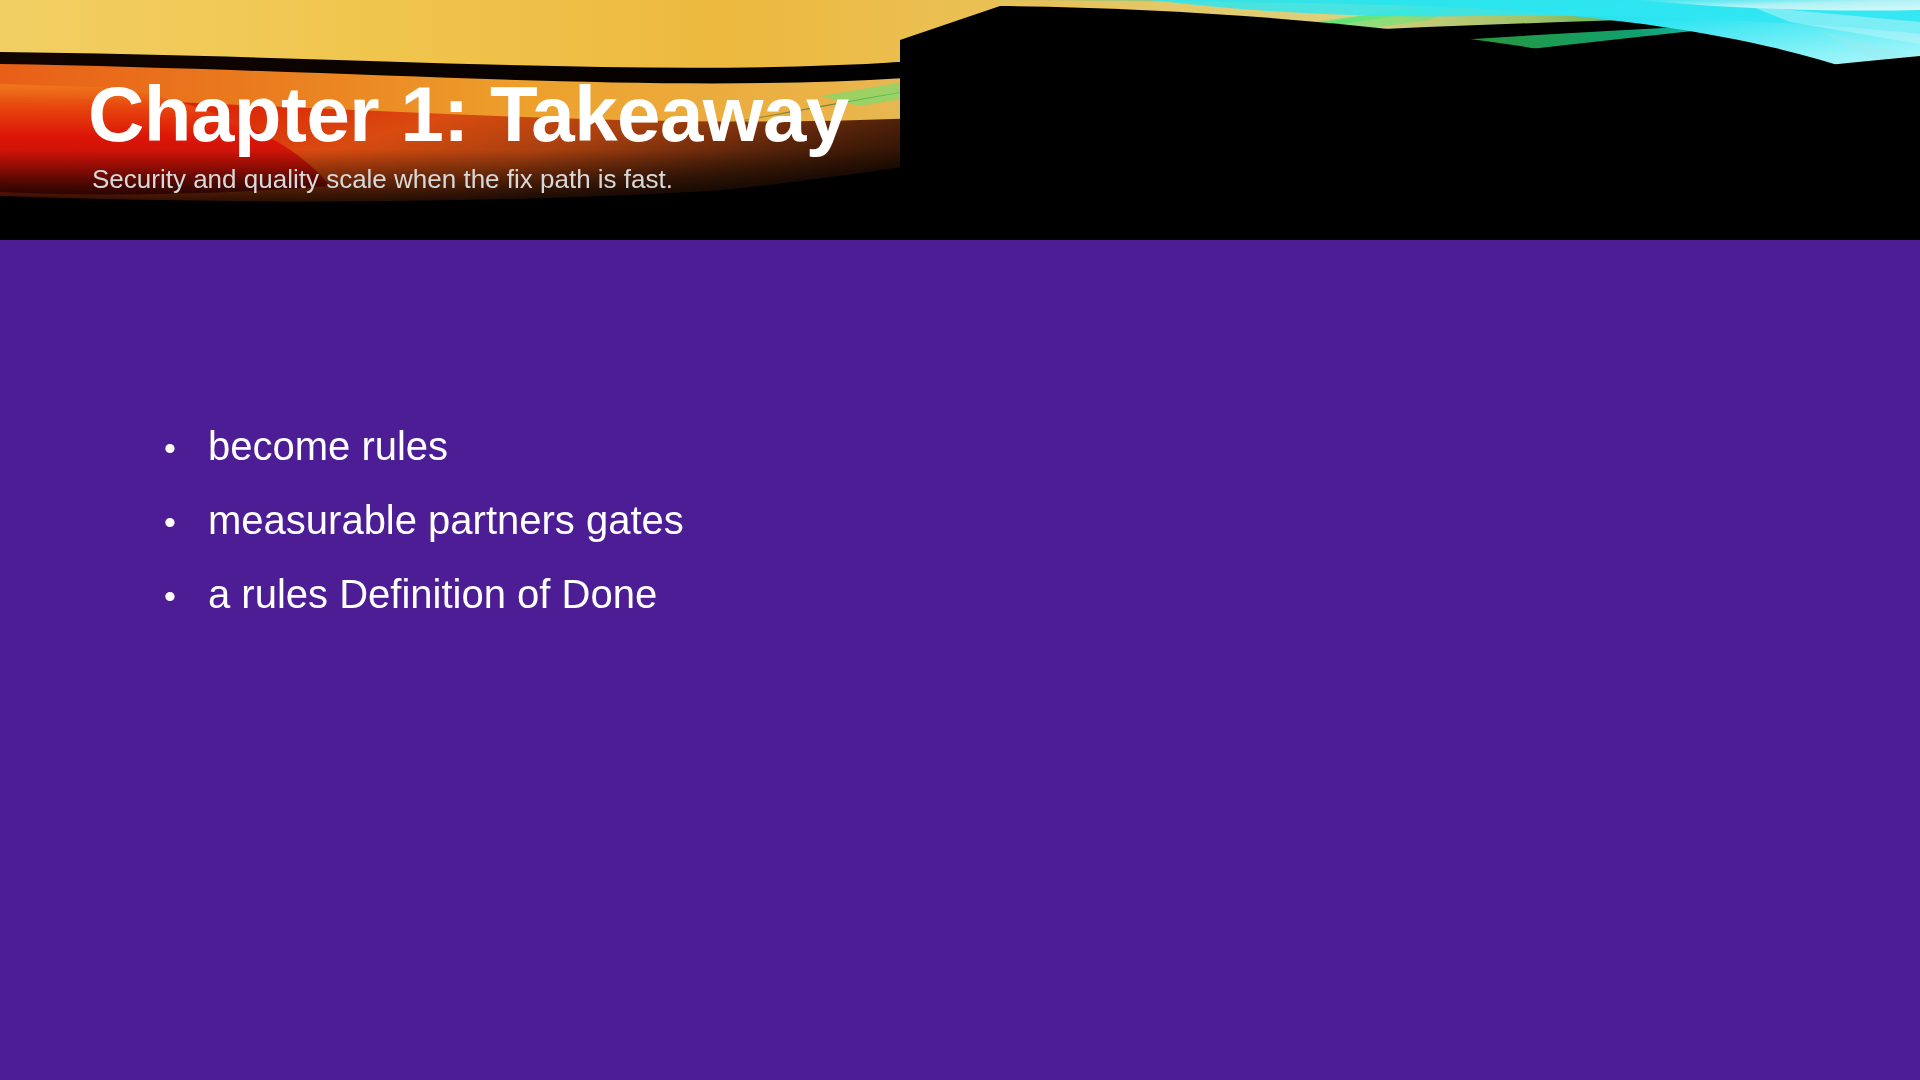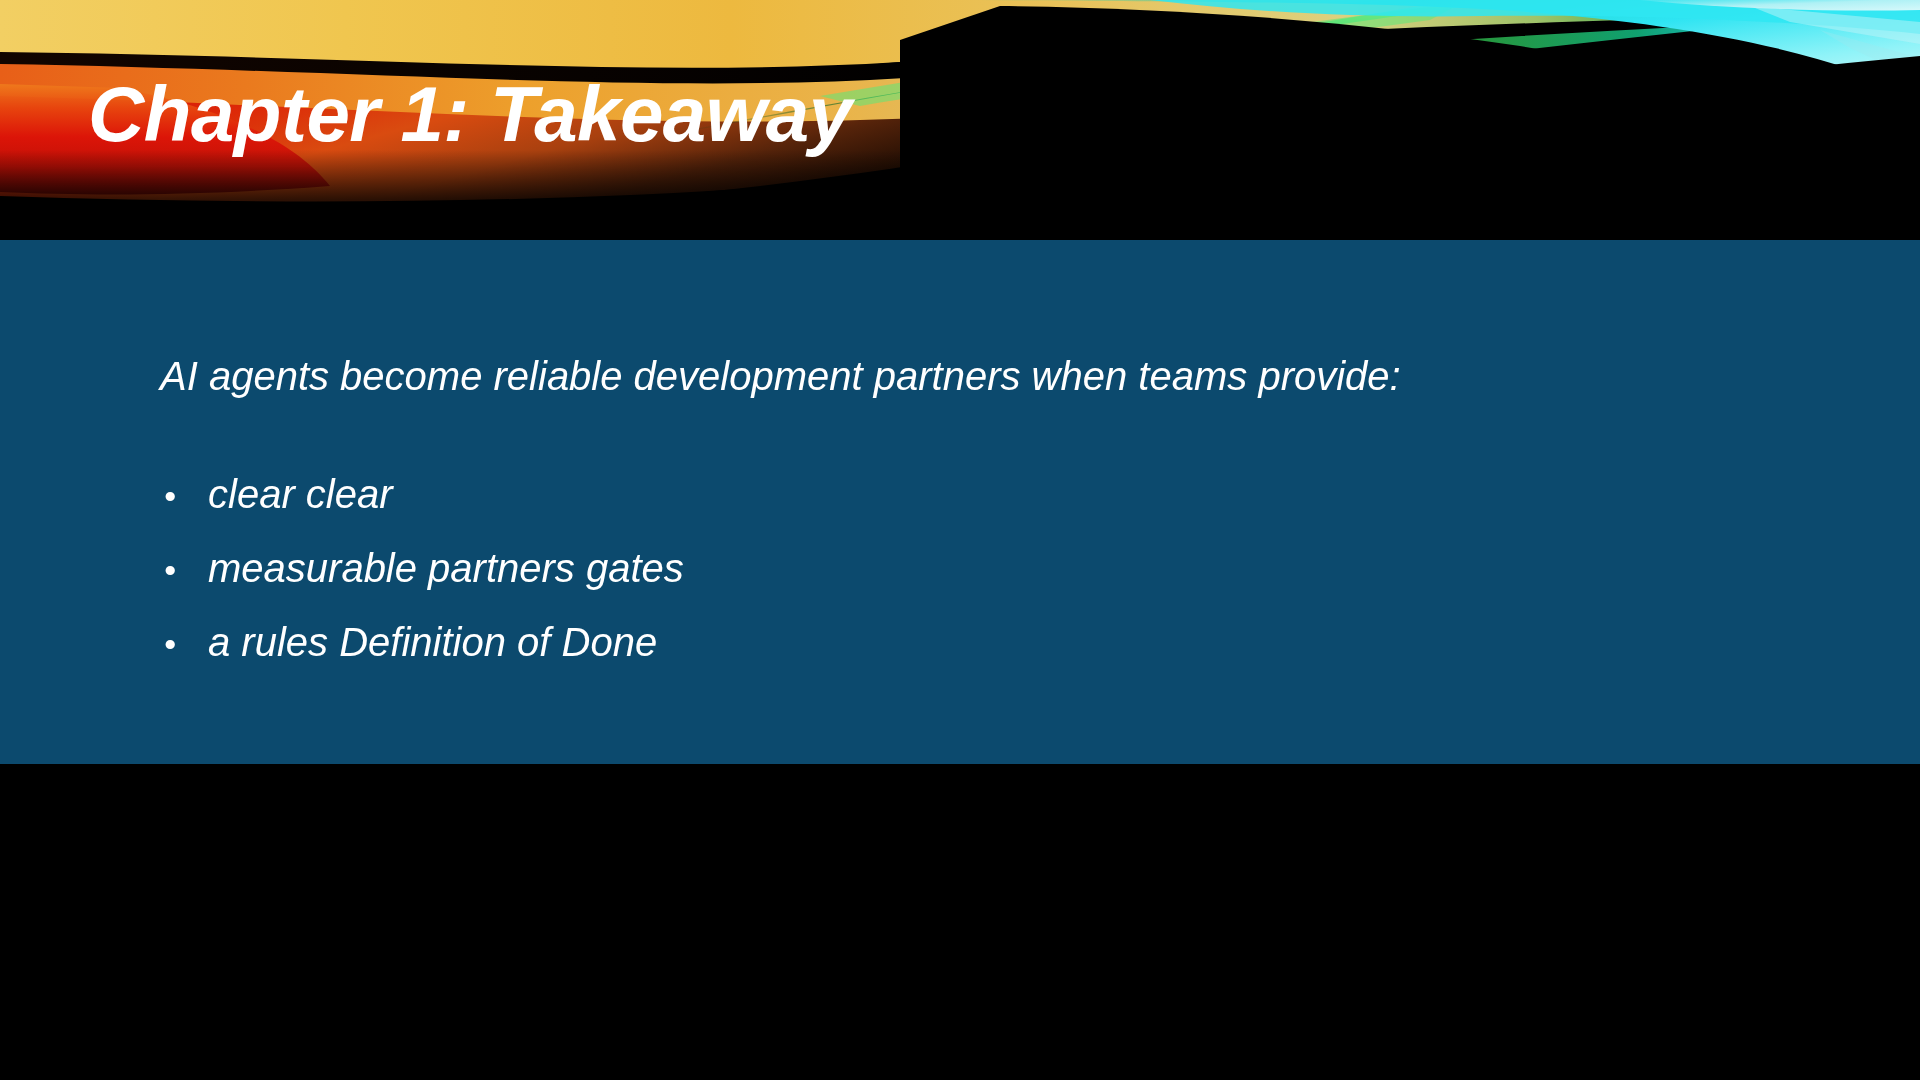--- a/index.html
+++ b/index.html
@@ -9,24 +9,23 @@
     background: #000000;
   }
   body {
     font-family: "Liberation Sans", sans-serif;
     -webkit-font-smoothing: antialiased;
   }
 
   .slide {
     position: relative;
     width: 1920px;
-    height: 764px;
-    background: #0c4a6e;
+    height: 1080px;
+    background: #4c1d95;
     overflow: hidden;
-    font-style: italic;
   }
 
   
   .banner {
     position: absolute;
     left: 0;
     top: 0;
     width: 1920px;
     height: 240px;
     overflow: hidden;
@@ -225,29 +224,29 @@
       <path d="M1820,30 L1920,58 L1920,80 L1850,48 Z" fill="#9fe9ee" opacity="0.35"></path>
 
       <rect x="0" y="150" width="1920" height="90" fill="url(#gFadeBottom)"></rect>
       <path d="M0,196 C300,206 620,204 900,176 C1200,146 1500,96 1920,56
                L1920,240 L0,240 Z" fill="#000000"></path>
     </svg>
   </div>
 
   <div class="title-block">
     <h1 class="slide-title">Chapter 1: Takeaway</h1>
+    <p class="slide-subtitle">Security and quality scale when the fix path is fast.</p>
   </div>
 
   <div class="body-block">
-    <p class="lead-line">AI agents become reliable development partners when teams provide:</p>
 
     <ul class="bullet-list">
       <li class="bullet-item">
         <span class="bullet-marker">•</span>
-        <span class="bullet-text">clear clear</span>
+        <span class="bullet-text">become rules</span>
       </li>
       <li class="bullet-item">
         <span class="bullet-marker">•</span>
         <span class="bullet-text">measurable partners gates</span>
       </li>
       <li class="bullet-item">
         <span class="bullet-marker">•</span>
         <span class="bullet-text">a rules Definition of Done</span>
       </li>
     </ul>

